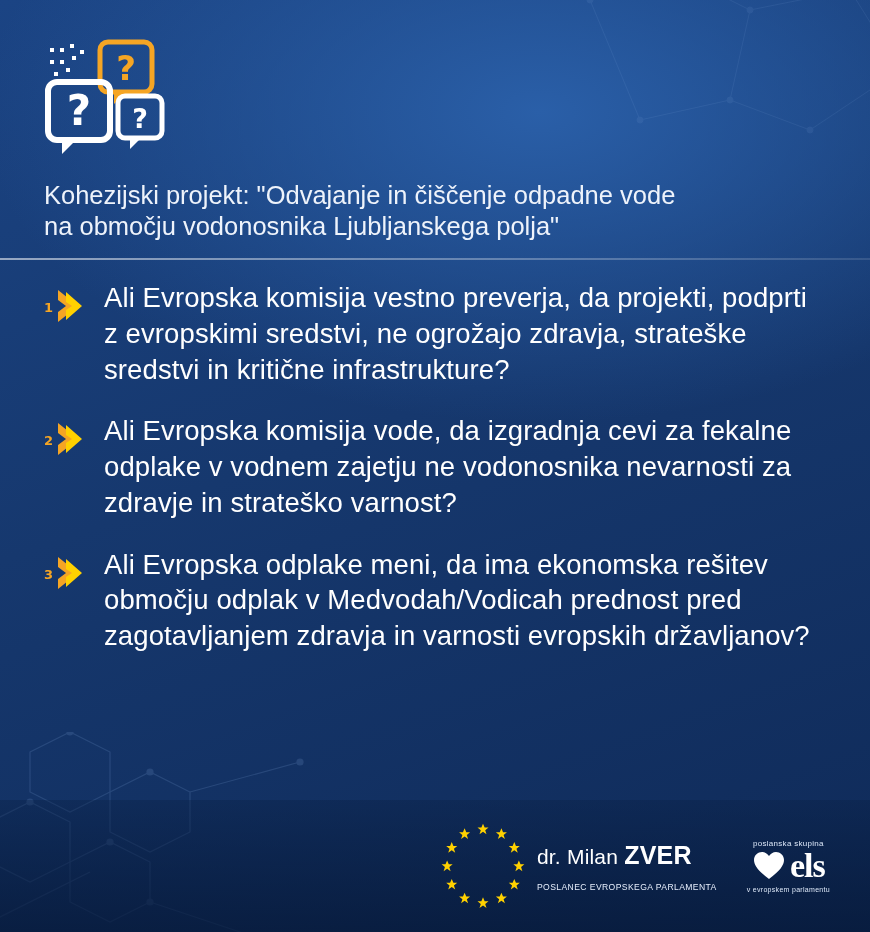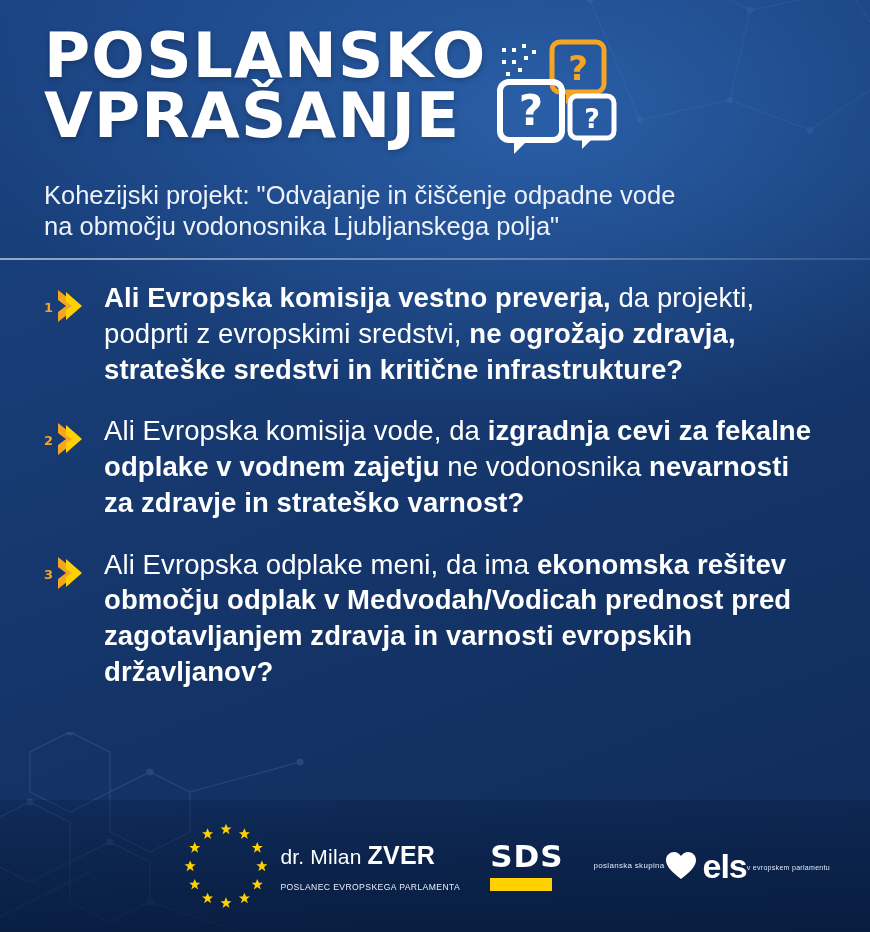--- a/index.html
+++ b/index.html
@@ -108,21 +108,21 @@
     font-size: 13px;
     font-weight: bold;
     font-family: "DejaVu Sans", sans-serif;
   }
   .q-text {
     color: #ffffff;
     font-size: 27.5px;
     line-height: 1.30;
     letter-spacing: .1px;
   }
-  .q-text b { font-weight: bold; }
+  .q-text b { font-weight: normal; }
 
   
   .footer {
     position: absolute;
     left: 0;
     right: 0;
     bottom: 0;
     height: 132px;
     background: linear-gradient(180deg, rgba(8,30,66,.35) 0%, rgba(6,24,55,.75) 100%);
     display: flex;
@@ -164,41 +164,41 @@
     line-height: 1;
   }
   .sds-bar {
     margin-top: 6px;
     width: 62px;
     height: 13px;
     background: #ffd100;
   }
   .logo-els {
     display: flex;
-    flex-direction: row;
+    flex-direction: column;
     align-items: center;
     color: #fff;
   }
   .els-top {
     font-size: 8px;
     letter-spacing: .3px;
     color: #dce7f8;
     margin-bottom: 1px;
   }
   .els-main {
     display: flex;
     align-items: center;
     gap: 4px;
   }
   .els-word {
     font-size: 34px;
     font-weight: bold;
     letter-spacing: -1px;
     line-height: 1;
-    font-family: Liberation Sans, sans-serif;
+    font-family: Liberation Serif, serif;
   }
   .els-bottom {
     font-size: 7px;
     letter-spacing: .3px;
     color: #dce7f8;
     margin-top: 3px;
   }
 </style>
 </head>
 <body>
@@ -215,22 +215,20 @@
       <circle cx="300" cy="30" r="3" fill="#9fc1ef"></circle>
       <circle cx="350" cy="110" r="3" fill="#9fc1ef"></circle>
       <circle cx="260" cy="170" r="3" fill="#9fc1ef"></circle>
       <circle cx="180" cy="140" r="3" fill="#9fc1ef"></circle>
       <circle cx="90" cy="160" r="3" fill="#9fc1ef"></circle>
     </g>
   </svg>
 
   <div class="header">
     <div class="title-row">
-      <div class="title">POSLANSKO
-VPRAŠANJE</div>
       <div class="bubbles">
         <svg width="140" height="120" viewBox="0 0 140 120">
 
           <g fill="#ffffff">
             <rect x="6" y="10" width="4" height="4"></rect>
               <rect x="16" y="10" width="4" height="4"></rect>
             <rect x="26" y="6" width="4" height="4"></rect>
               <rect x="36" y="12" width="4" height="4"></rect>
             <rect x="6" y="22" width="4" height="4"></rect>
               <rect x="16" y="22" width="4" height="4"></rect>
@@ -368,24 +366,20 @@
               <polygon points="0,-6 1.8,-1.8 6,-1.8 2.4,1.2 3.8,5.6 0,2.9 -3.8,5.6 -2.4,1.2 -6,-1.8 -1.8,-1.8"></polygon>
             </g>
         </g>
       </svg>
       <div class="zver-text">
         <div class="zver-name"><span>dr. Milan </span><b>ZVER</b></div>
         <div class="zver-sub">POSLANEC EVROPSKEGA PARLAMENTA</div>
       </div>
     </div>
 
-    <div class="logo-sds">
-      <div class="sds-word">SDS</div>
-      <div class="sds-bar"></div>
-    </div>
 
     <div class="logo-els">
       <div class="els-top">poslanska skupina</div>
       <div class="els-main">
         <svg width="34" height="34" viewBox="0 0 34 34">
           <path d="M17 30 C6 22 2 16 2 11 C2 6 6 3 10 3 C13 3 15.5 4.8 17 7 C18.5 4.8 21 3 24 3 C28 3 32 6 32 11 C32 16 28 22 17 30 Z" fill="#ffffff"></path>
         </svg>
         <div class="els-word">els</div>
       </div>
       <div class="els-bottom">v evropskem parlamentu</div>

